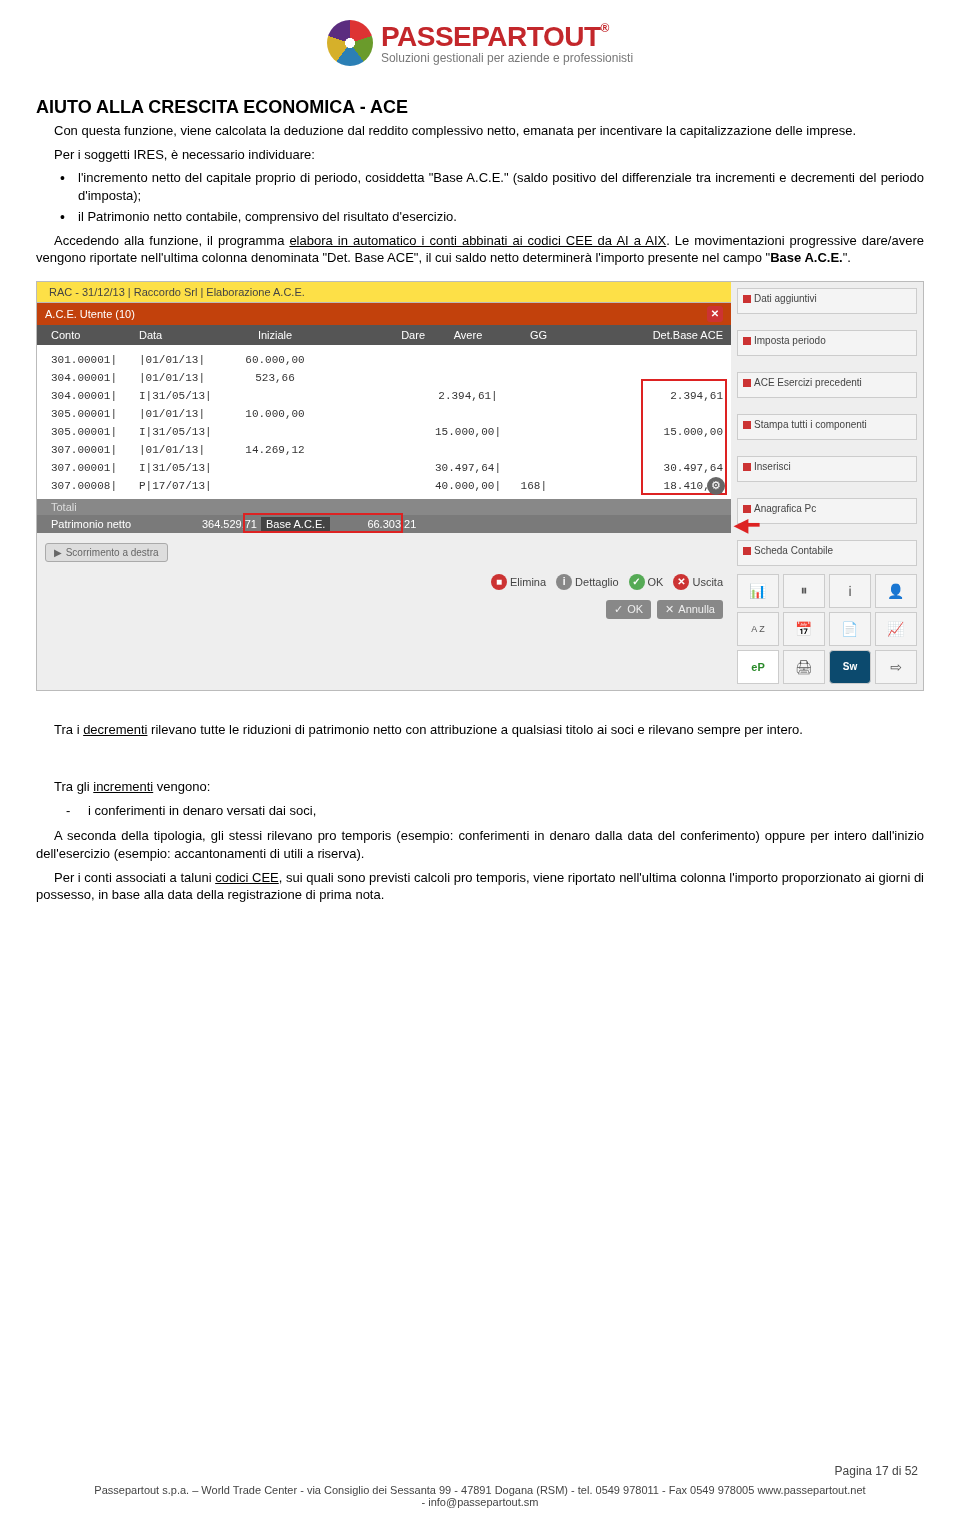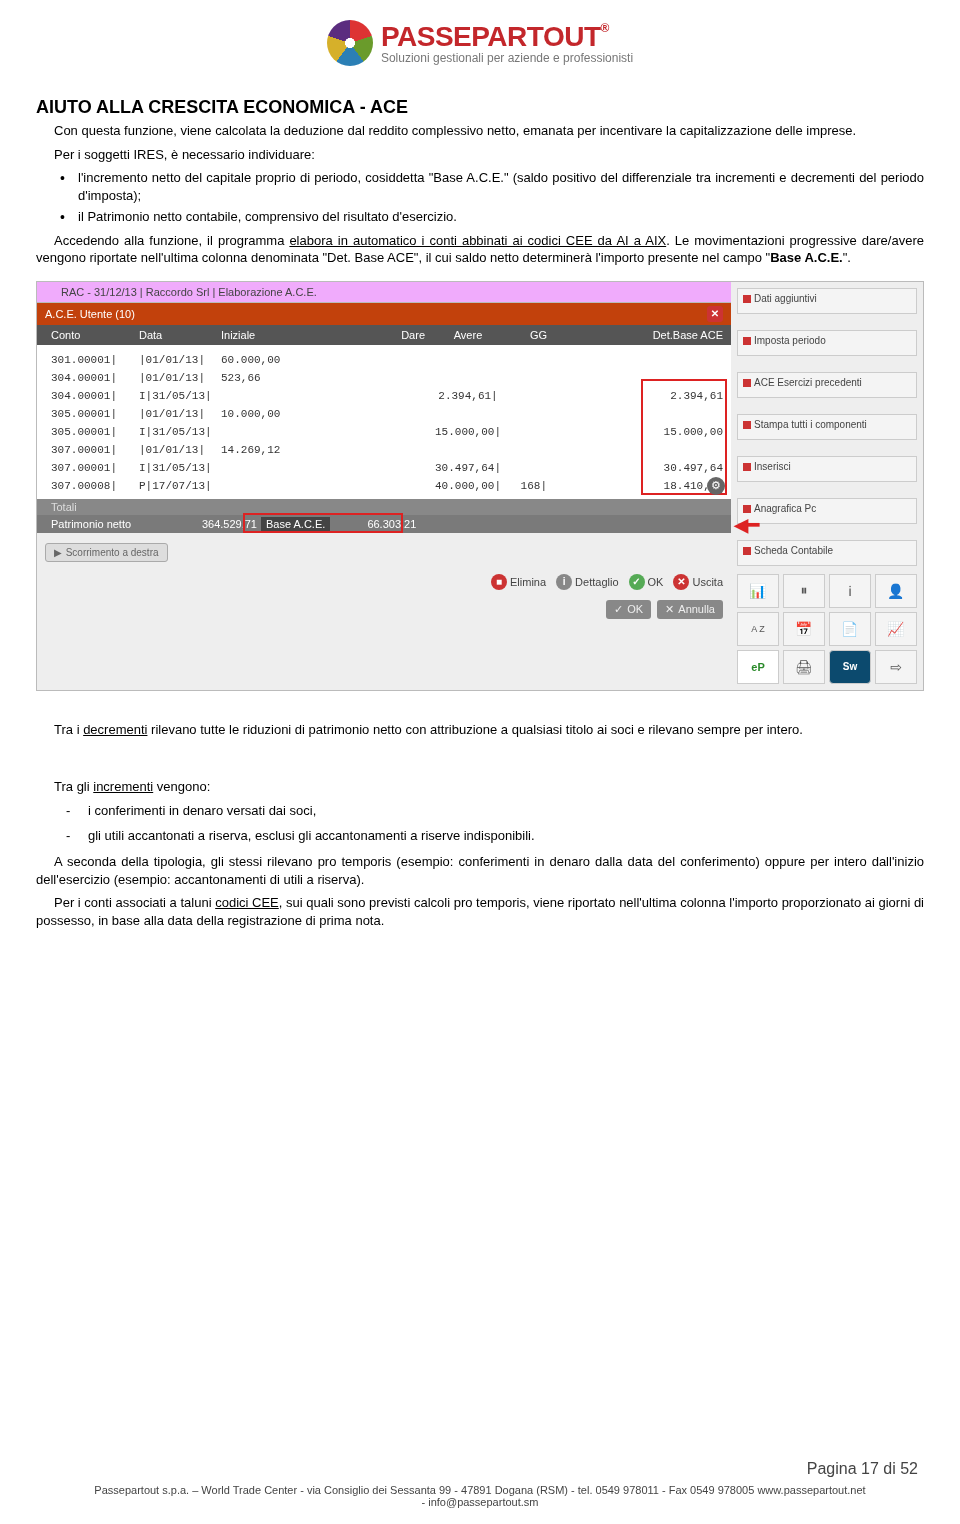--- a/index.html
+++ b/index.html
@@ -91,41 +91,41 @@
     display: flex;
     gap: 6px;
     background: #eeeeee;
     border: 1px solid #bbb;
     font-size: 11px;
     color: #333;
     position: relative;
   }
   .app-main { flex: 1; }
   .app-titlebar {
-    background: #f0abfc;
-    padding: 4px 24px;
+    background: #fde047;
+    padding: 4px 12px;
     font-size: 11px;
     color: #444;
     border-bottom: 1px solid #bbb;
   }
   .app-subbar {
     display:flex; justify-content:space-between; align-items:center;
     background: #c2410c; color:#fff; padding:3px 8px;text-align:right;
   }
   .app-subbar .close-btn {
     width:16px;height:16px;background:#c33;border-radius:3px;
     color:#fff;display:flex;align-items:center;justify-content:center;
     font-weight:bold;font-size:10px;
   }
   .table-head {
     display:flex; background:#555; color:#fff; padding:4px 8px 4px 14px;
   }
   .col-conto{width:88px;}
   .col-data{width:82px;}
-  .col-iniziale{width:108px;text-align:left;}
+  .col-iniziale{width:108px;text-align:center;}
   .col-dare{width:96px;text-align:right;}
   .col-avere{width:86px;text-align:center;}
   .col-gg{width:36px;text-align:right;}
   .col-det{flex:1;text-align:right;}
   .table-body{background:#fff;padding:6px 8px 4px 14px;position:relative;}
   .trow{display:flex;height:18px;align-items:center;font-family:'Courier New',monospace;font-size:11px;}
   .trow > span{overflow:hidden;white-space:nowrap;}
   .red-box-top{position:absolute;border:2px solid #d22;pointer-events:none;}
   .totali-bar{background:#888;color:#ddd;padding:2px 8px 2px 14px;}
   .summary-row{display:flex;background:#7a7a7a;color:#fff;padding:2px 8px 2px 14px;align-items:center;height:18px;font-size:11px;}
@@ -175,21 +175,21 @@
   }
   .tool-btn.red-circle{background:#0c4a6e;color:#fff;border-radius:4px;}
   .tool-btn.green{background:#fff;}
 
   
   .footer{
     position:absolute;bottom:16px;left:0;right:0;
     text-align:center;font-size:11px;color:#444;
     padding:0 36px;
   }
-  .page-num{ text-align:right; font-size:16px; margin-bottom:6px; padding-right:6px;}
+  .page-num{ text-align:right; font-size:12px; margin-bottom:6px; padding-right:6px;}
 </style>
 </head>
 <body>
 
 <div class="page">
 
   <div class="header-logo">
     <div class="logo-wrap">
       <span class="logo-icon"></span>
       <div class="logo-text-block">
@@ -410,21 +410,20 @@
     <span>Tra i </span><span class="under">decrementi</span><span> rilevano tutte le riduzioni di patrimonio netto con attribuzione a qualsiasi titolo ai soci e rilevano sempre per intero.</span>
   </p>
 
   <div style="height:34px;"></div>
 
   <p class="body first-indent">
     <span>Tra gli </span><span class="under">incrementi</span><span> vengono:</span>
   </p>
   <ul class="dash">
     <li>i conferimenti in denaro versati dai soci,</li>
-    <li>gli utili accantonati a riserva, esclusi gli accantonamenti a riserve indisponibili.</li>
   </ul>
   <p class="body first-indent">A seconda della tipologia, gli stessi rilevano pro temporis (esempio: conferimenti in denaro dalla data del conferimento) oppure per intero dall'inizio dell'esercizio (esempio: accantonamenti di utili a riserva).</p>
   <p class="body first-indent">
     <span>Per i conti associati a taluni </span><span class="under">codici CEE</span><span>, sui quali sono previsti calcoli pro temporis, viene riportato nell'ultima colonna l'importo proporzionato ai giorni di possesso, in base alla data della registrazione di prima nota.</span>
   </p>
 </div>
 
 <div class="footer">
   <div class="page-num">Pagina 17 di 52</div>
   <div>Passepartout s.p.a. – World Trade Center - via Consiglio dei Sessanta 99 - 47891 Dogana (RSM) - tel. 0549 978011 - Fax 0549 978005 www.passepartout.net</div>

